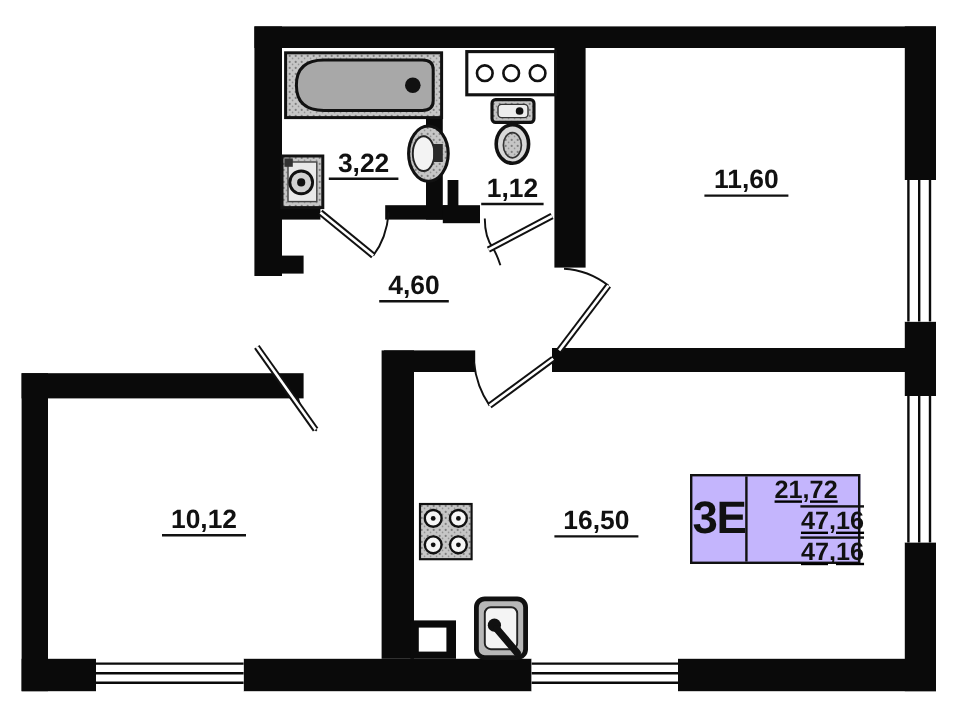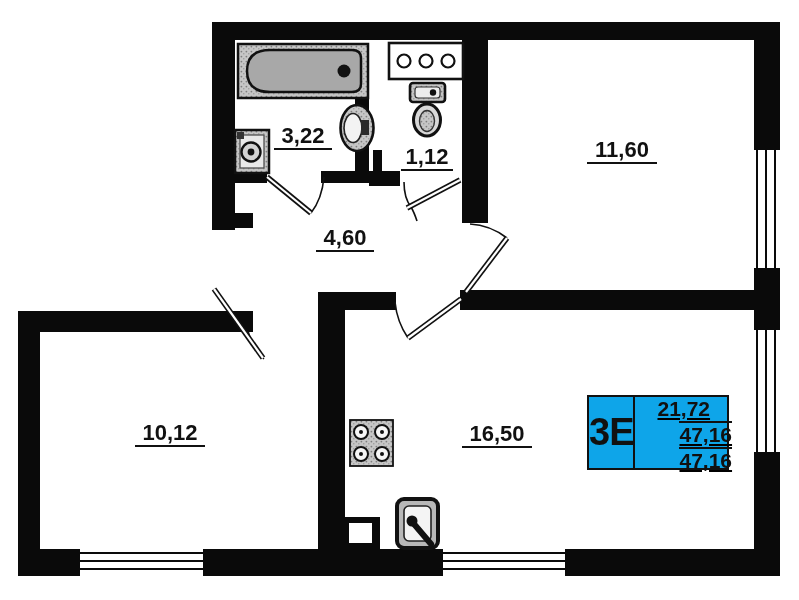--- a/index.html
+++ b/index.html
@@ -1,21 +1,21 @@
 <!DOCTYPE html>
 <html><head>
 <meta charset="utf-8">
 <style>
   html,body{margin:0;padding:0;background:#ffffff;}
   #stage{position:relative;width:799px;height:600px;background:#ffffff;overflow:hidden;
          font-family:"Liberation Sans", sans-serif;}
   #plan-svg{position:absolute;left:0;top:0;}
   .room-label{font-family:"Liberation Sans", sans-serif;font-weight:bold;font-size:22px;fill:#111;}
-  .infobox{position:absolute;left:587px;top:395px;width:142px;height:75px;display:flex;
-           border:2.5px solid #111;box-sizing:border-box;background:#0ea5e9;}
+  .infobox{position:absolute;left:575px;top:395px;width:142px;height:75px;display:flex;
+           border:2.5px solid #111;box-sizing:border-box;background:#c4b5fd;}
   .infobox .type-cell{width:53px;border-right:2.5px solid #111;display:flex;align-items:center;
            justify-content:center;font-weight:bold;font-size:38px;color:#111;letter-spacing:-1px;}
   .infobox .rows{flex:1;display:flex;flex-direction:column;text-decoration:underline;}
   .infobox .rows .r{flex:1;display:flex;align-items:center;justify-content:center;
            font-weight:bold;font-size:21px;color:#111;}
   .infobox .rows .r + .r{border-top:2.5px solid #111;margin-left:44px;}
 </style>
 </head>
 <body>
 

